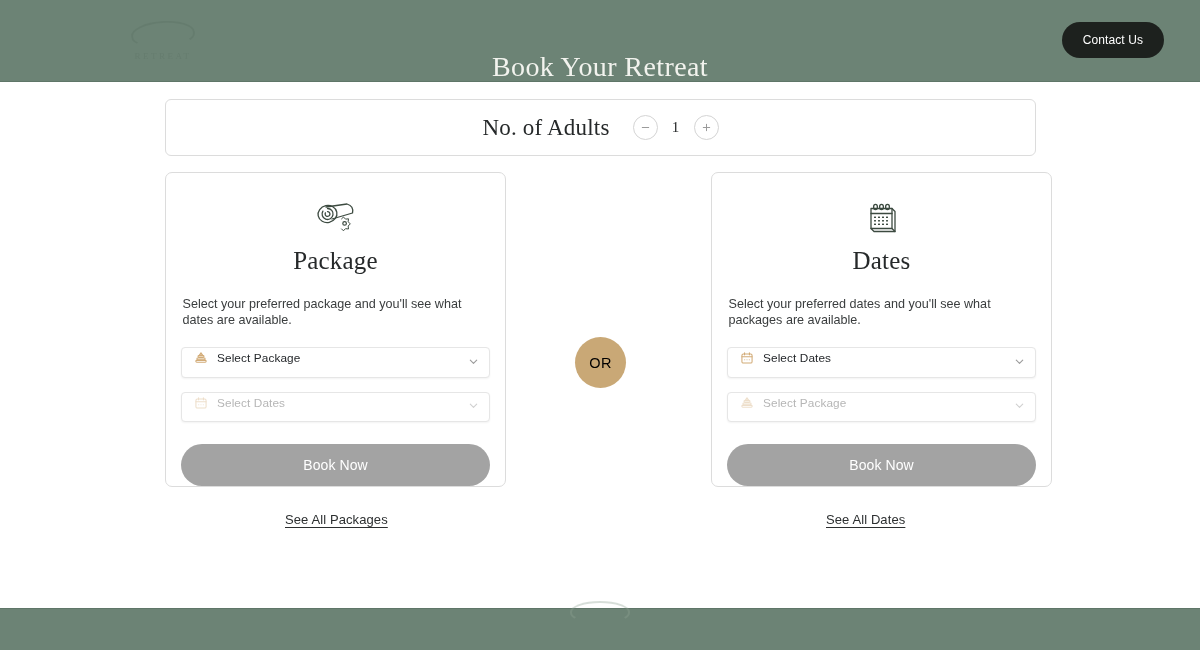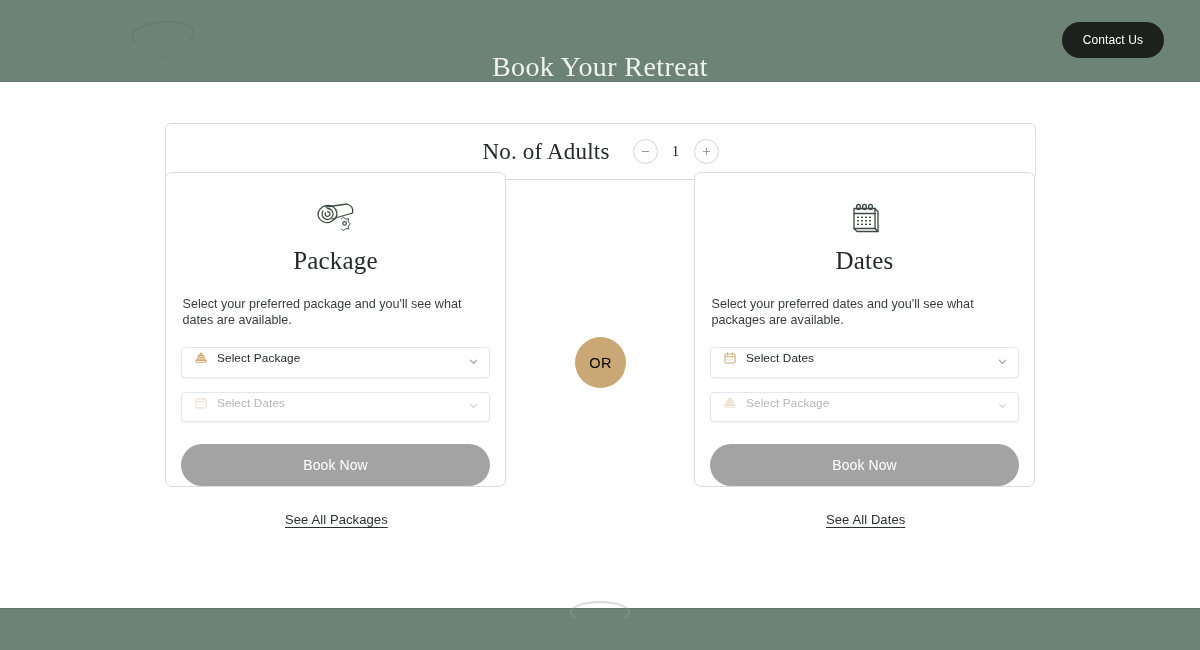--- a/index.html
+++ b/index.html
@@ -104,21 +104,20 @@
     left: 165px;
     width: 871px;
     height: 57px;
     border: 1px solid #dcdcdc;
     border-radius: 6px;
     background: #ffffff;
     display: flex;
     align-items: center;
     justify-content: center;
     gap: 0;
-    margin-top: 24px;
   }
 
   .adults-label {
     font-family: "Liberation Serif", serif;
     font-size: 23px;
     color: #26292a;
     letter-spacing: 0.2px;
     margin-right: 23px;
   }
 
@@ -155,21 +154,21 @@
     height: 315px;
     background: #ffffff;
     border: 1px solid #dcdcdc;
     border-radius: 7px;
     padding: 20px 16px 0 16px;
     display: flex;
     flex-direction: column;
     align-items: center;
   }
   .card-package { left: 165px; }
-  .card-dates   { left: 694px; }
+  .card-dates   { left: 711px; }
 
   .card-icon {
     height: 46px;
     display: flex;
     align-items: center;
     justify-content: center;
     margin-top: 2px;
   }
 
   .card-title {

